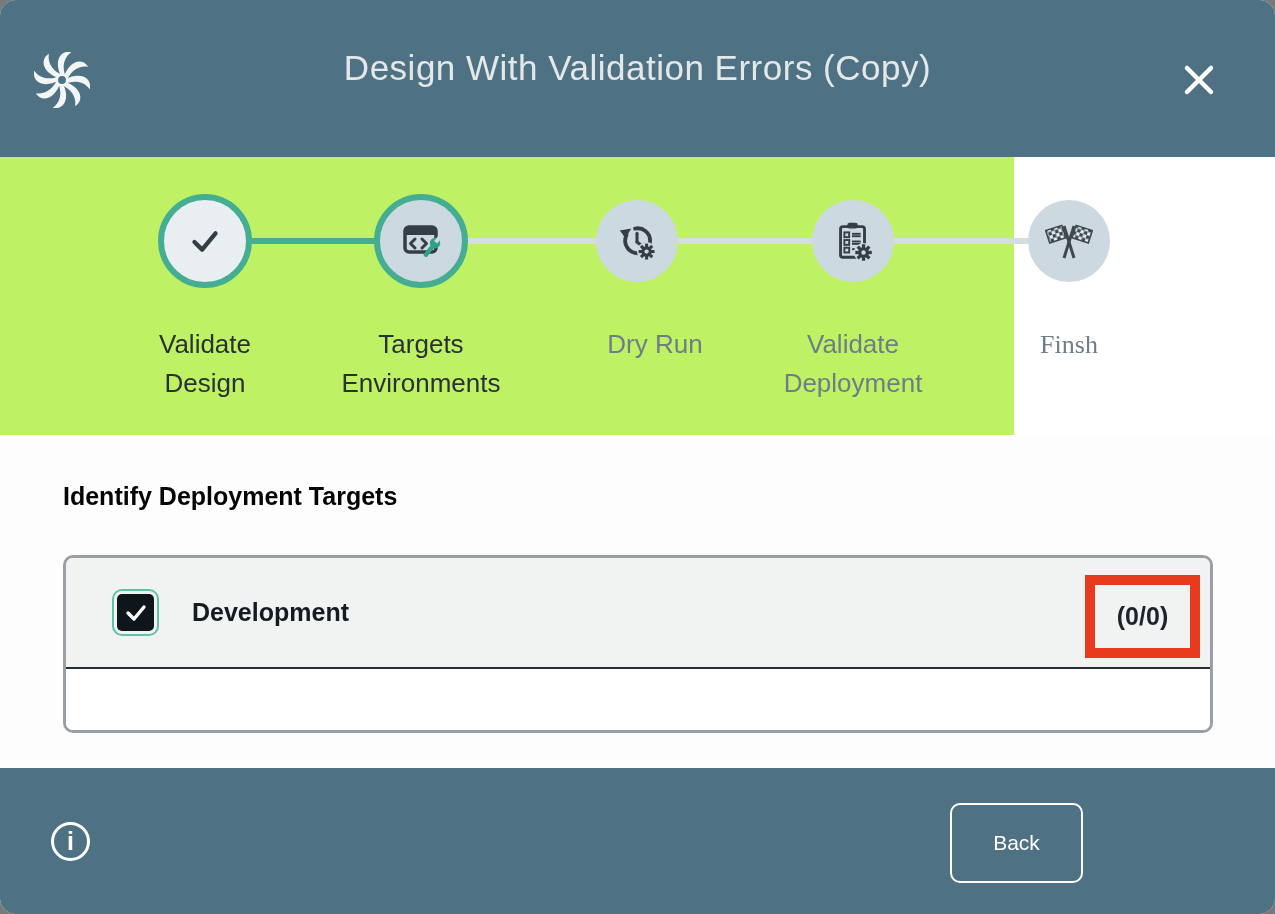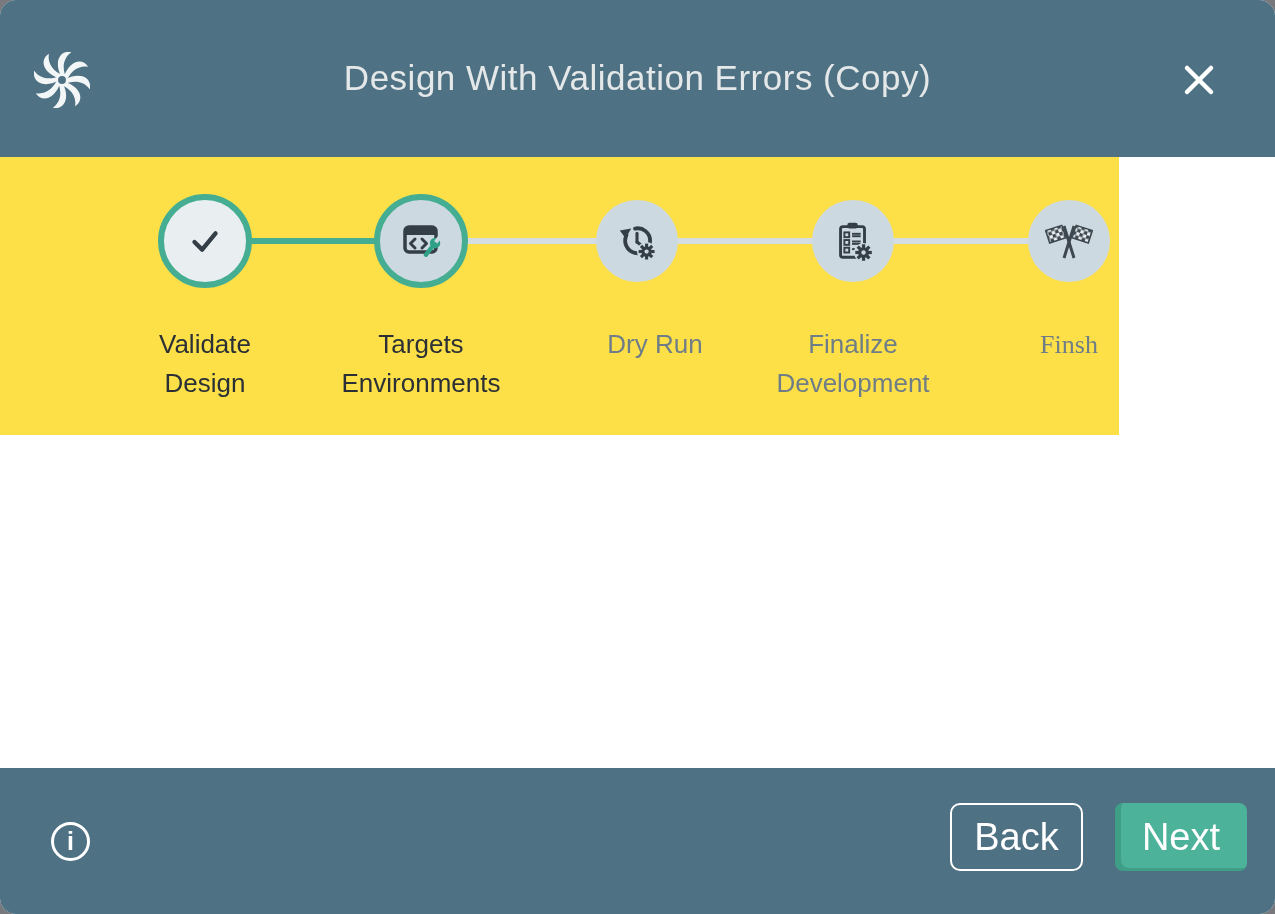--- a/index.html
+++ b/index.html
@@ -2,25 +2,25 @@
 <html><head>
 <meta charset="utf-8">
 <style>
   * { margin:0; padding:0; box-sizing:border-box; }
   html,body { width:1275px; height:914px; background:#77797c; font-family:"Liberation Sans","DejaVu Sans",sans-serif; }
   .modal { position:absolute; inset:0; width:1275px; height:914px; border-radius:16px; overflow:hidden; background:#fff; }
 
   
   .hdr { position:absolute; left:0; top:0; width:1275px; height:157px; background:#4e7183; }
   .logo { position:absolute; left:34px; top:52px; width:56px; height:56px; }
-  .title { position:absolute; left:0; top:58px; width:1275px; text-align:center; font-size:35px; color:#e4e8e9; letter-spacing:.5px; }
+  .title { position:absolute; left:0; top:48px; width:1275px; text-align:center; font-size:35px; color:#e4e8e9; letter-spacing:.5px; }
   .close { position:absolute; left:1177px; top:58px; width:44px; height:44px; cursor:pointer; background:none; border:none; }
 
   
-  .stepper { position:absolute; left:0; top:157px; width:1119px; height:278px; background:#fde047; }
+  .stepper { position:absolute; left:0; top:157px; width:1014px; height:278px; background:#bef264; }
   .seg { position:absolute; top:81px; height:6px; }
   .seg.done { background:#45ae92; }
   .seg.todo { background:#d4dde2; }
   .circ { position:absolute; border-radius:50%; display:flex; align-items:center; justify-content:center; }
   .circ.big { width:94px; height:94px; top:37px; border:6px solid #45ae92; }
   .circ.sm  { width:82px; height:82px; top:43px; }
   .fill-light { background:#e9eef1; }
   .fill-blue  { background:#cdd9e1; }
   .steplabels { position:absolute; top:168px; left:0; width:1275px; }
   .slab { position:absolute; width:216px; text-align:center; font-size:26px; line-height:39px; }
@@ -34,21 +34,21 @@
   .panel { position:absolute; left:63px; top:120px; width:1150px; height:178px; border:3px solid #99a0a5; border-radius:10px; background:#fff; overflow:hidden; }
   .trow { position:relative; height:111px; background:#f1f2f2; border-bottom:2px solid #242c33; display:flex; align-items:center; padding-left:51px; }
   .cbx { width:37px; height:37px; background:#0e161b; border-radius:5px; box-shadow:0 0 0 3px #f1f2f2, 0 0 0 5px #5fc2a7; display:flex; align-items:center; justify-content:center; cursor:pointer; flex:0 0 auto; }
   .tname { margin-left:38px; font-size:25px; font-weight:bold; color:#141c22; }
   .annot { position:absolute; right:10px; top:17px; width:115px; height:83px; border:10px solid #e83a1d; display:flex; align-items:center; justify-content:center; }
   .tcount { font-size:25px; font-weight:bold; color:#1c242b; }
 
   
   .ftr { position:absolute; left:0; top:768px; width:1275px; height:146px; background:#4e7183; }
   .info { position:absolute; left:51px; top:54px; width:39px; height:39px; border:3px solid #fff; border-radius:50%; color:#fff; font-size:25px; font-weight:bold; text-align:center; line-height:33px; cursor:pointer; background:none; }
-  .btn { position:absolute; top:35px; height:68px; font-size:38px; color:#fff; cursor:pointer; font-family:inherit; }
+  .btn { position:absolute; top:35px; height:80px; font-size:21px; color:#fff; cursor:pointer; font-family:inherit; }
   .btn-back { left:950px; width:133px; background:transparent; border:2px solid #fff; border-radius:10px; }
   .btn-next { left:1115px; width:132px; background:#4cb29a; border:none; border-radius:8px; box-shadow:inset 6px -3px 0 rgba(47,132,110,.45); }
 </style>
 </head>
 <body>
 
 <div class="modal">
 
   <div class="hdr">
     <svg class="logo" viewBox="-32 -32 64 64">
@@ -162,25 +162,41 @@
         <g transform="rotate(18 29 15)">
             <rect x="29" y="8" width="17" height="13" fill="url(#chk)" stroke="#3c4750" stroke-width="1.5"></rect>
           </g>
       </svg>
     </div>
 
     <div class="steplabels">
       <div class="slab dark" style="left:97px;"><span>Validate Design</span></div>
       <div class="slab dark" style="left:313px;"><span>Targets Environments</span></div>
       <div class="slab gray" style="left:547px;"><span>Dry Run</span></div>
-      <div class="slab gray" style="left:745px;"><span>Finalize Development</span></div>
+      <div class="slab gray" style="left:745px;"><span>Validate Deployment</span></div>
       <div class="slab gray" style="left:961px;font-family:Liberation Serif, serif;"><span>Finsh</span></div>
     </div>
   </div>
 
+  <div class="content">
+    <div class="heading">Identify Deployment Targets</div>
+    <div class="panel">
+      <div class="trow">
+        <span class="cbx" role="checkbox" aria-checked="true">
+          <svg width="26" height="26" viewBox="0 0 26 26">
+            <polyline points="5,13 11,19 21,7" fill="none" stroke="#fff" stroke-width="3.4" stroke-linecap="round" stroke-linejoin="round"></polyline>
+          </svg>
+        </span>
+        <span class="tname">Development</span>
+        <span class="annot">
+          <span class="tcount">(0/0)</span>
+        </span>
+      </div>
+      <div style="height:62px;background:#fff;"></div>
+    </div>
+  </div>
 
   <div class="ftr">
     <button class="info">i</button>
     <button class="btn btn-back">Back</button>
-    <button class="btn btn-next">Next</button>
   </div>
 
 </div>
 
 </body></html>

